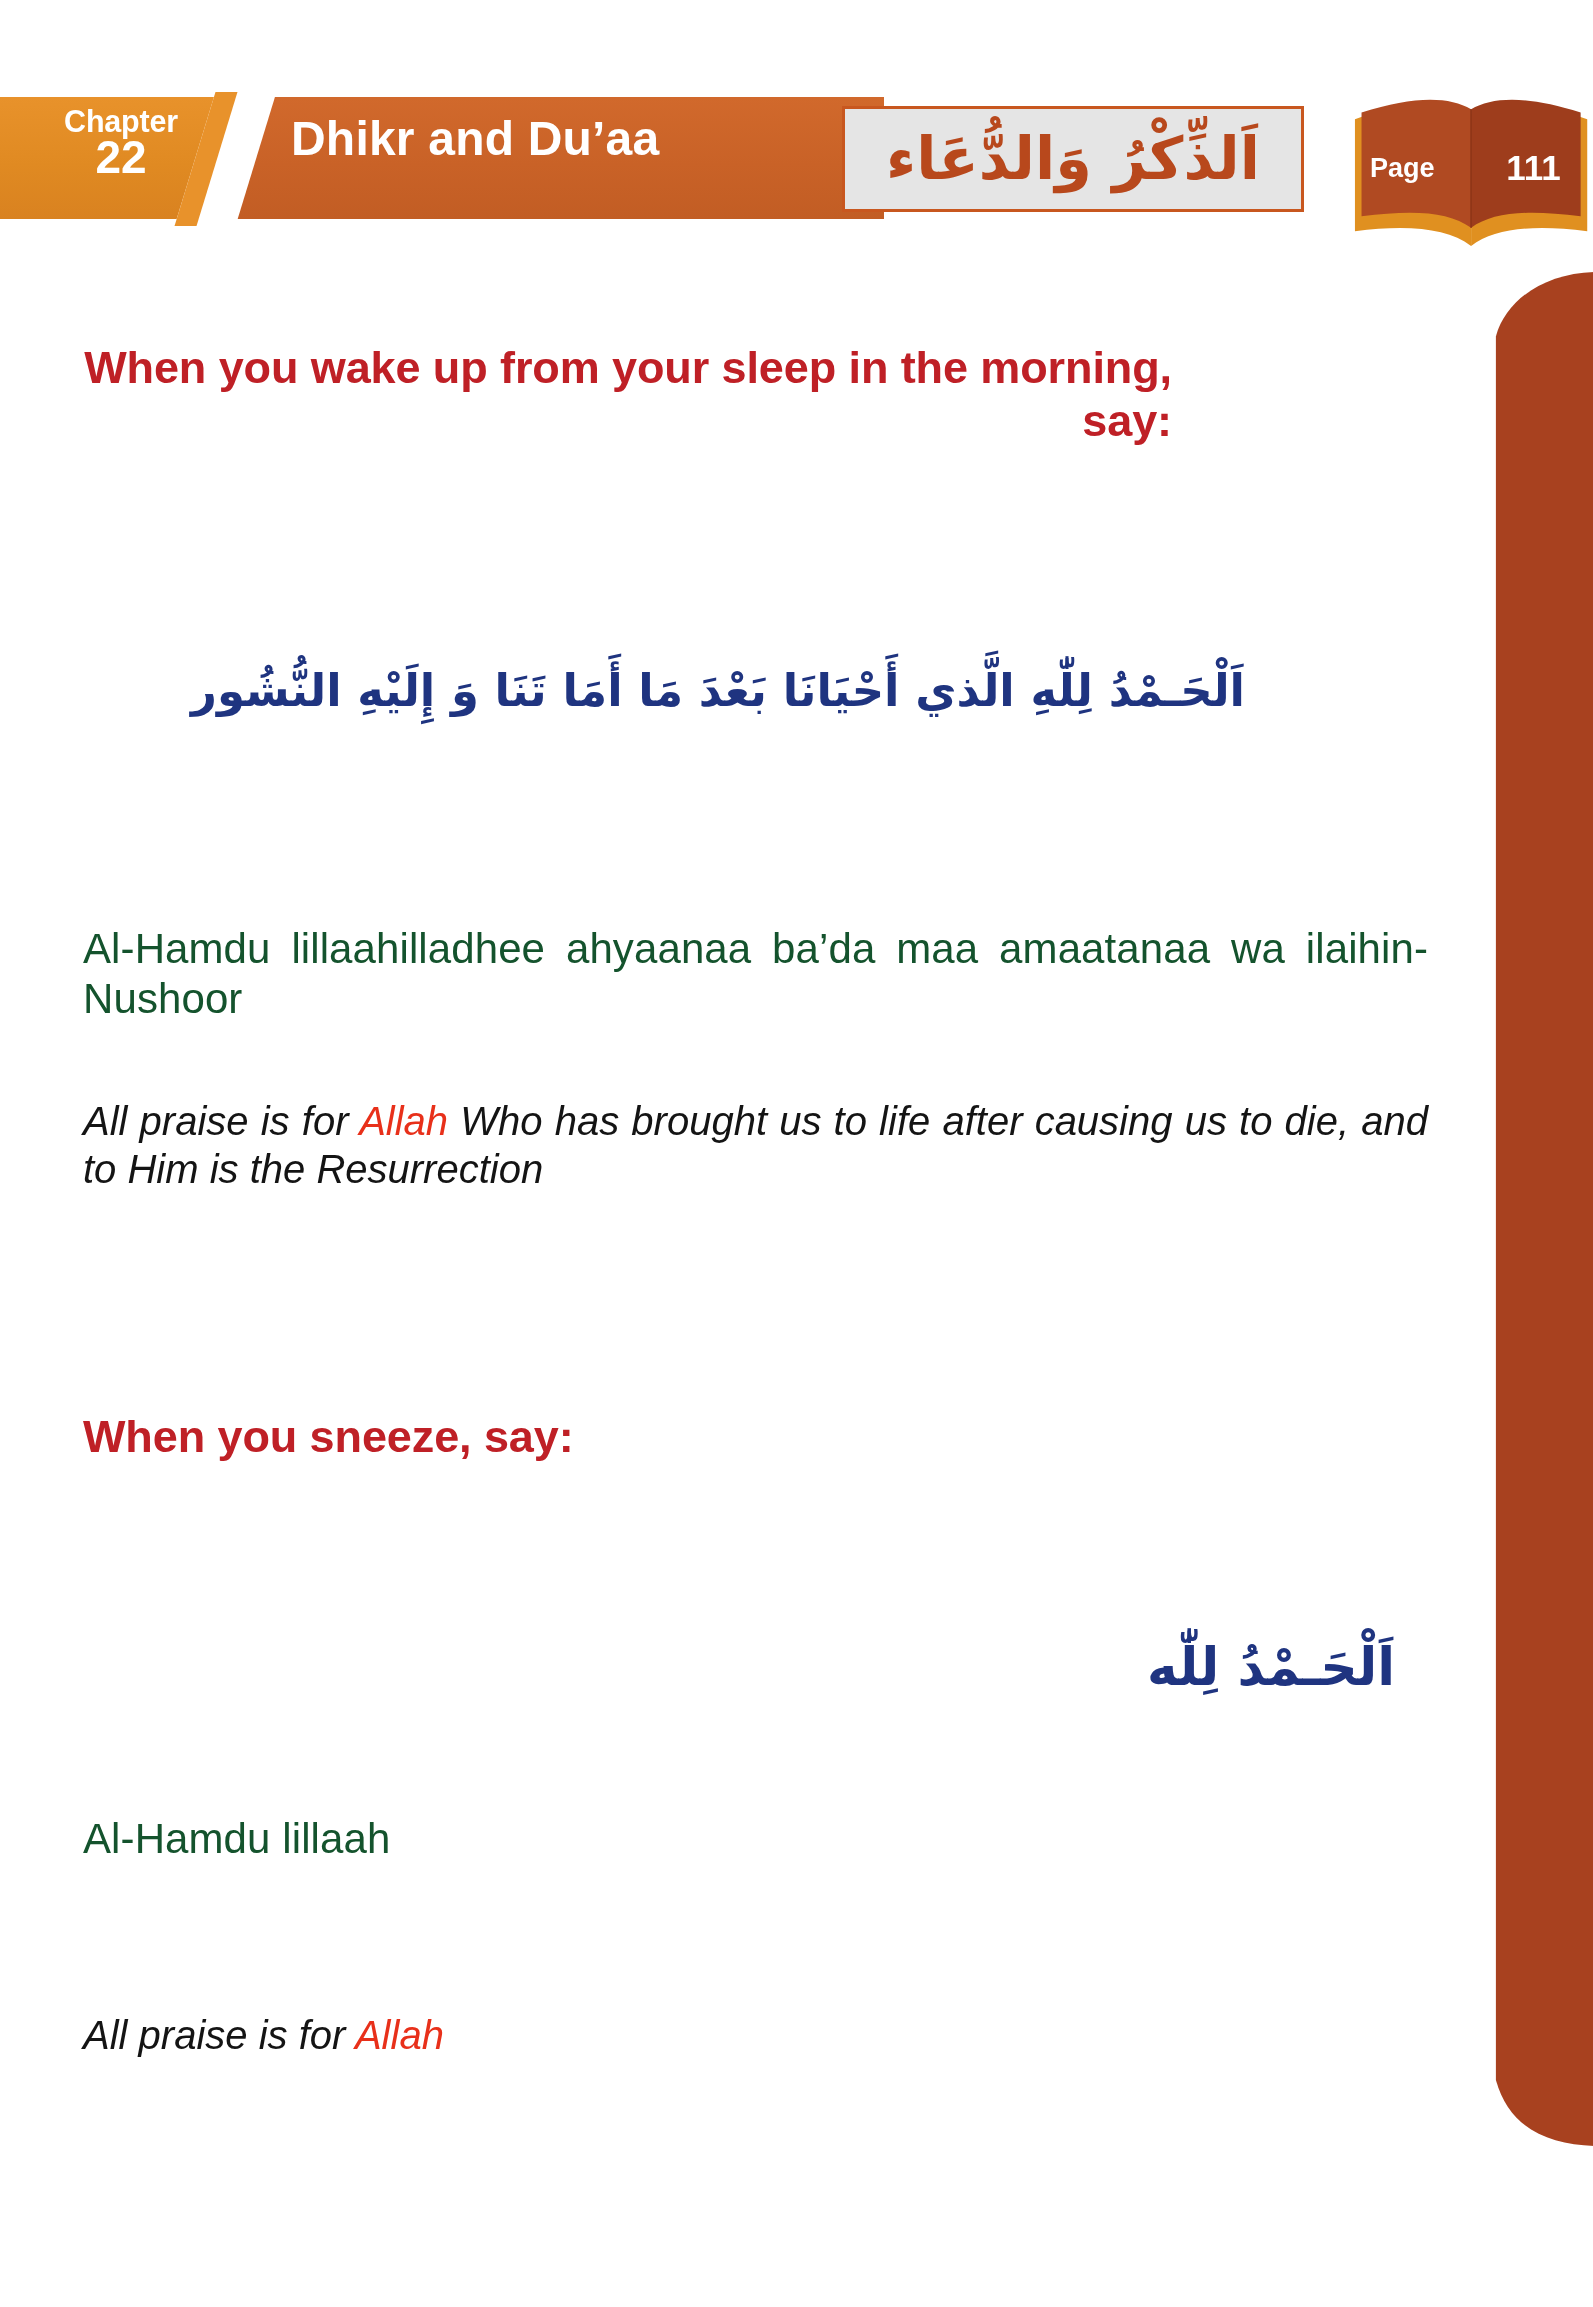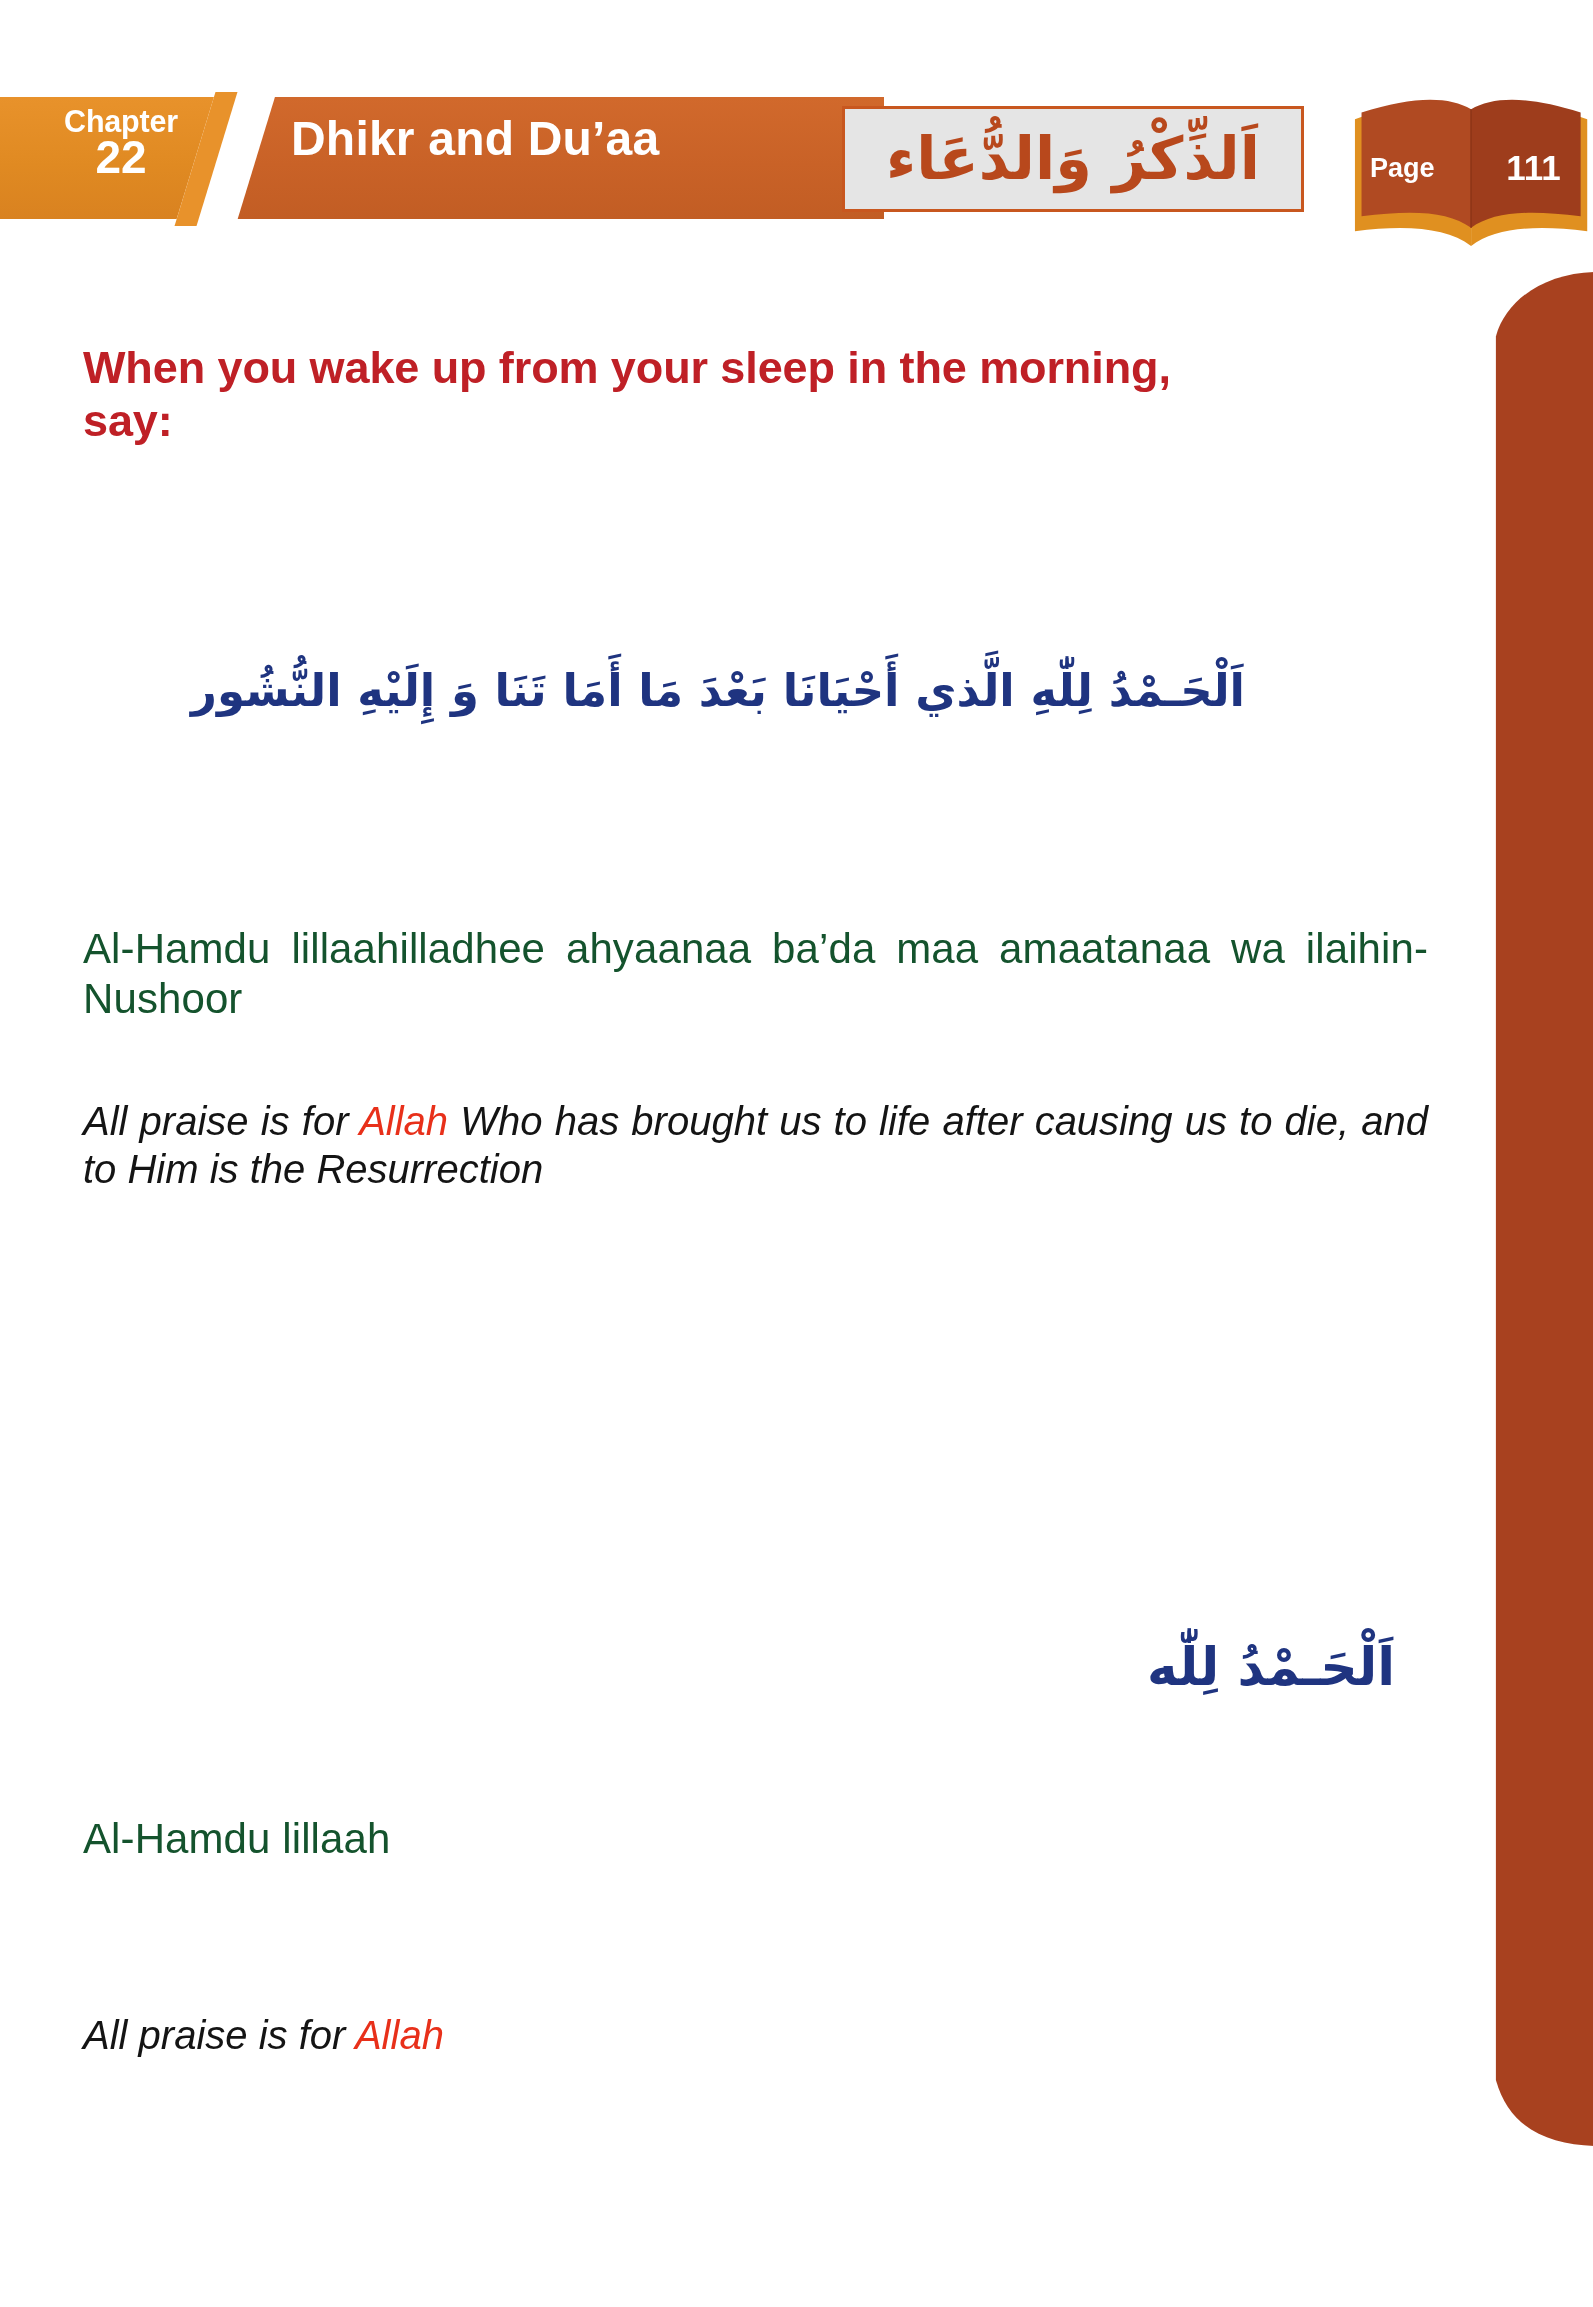--- a/index.html
+++ b/index.html
@@ -269,30 +269,31 @@
   </div>
 
   <div class="side-bar">
     <svg width="108" height="1874" viewBox="0 0 131 2270" preserveAspectRatio="none" xmlns="http://www.w3.org/2000/svg">
       <path d="M131 0 C70 2 24 34 12 78 L12 2190 C28 2248 74 2268 131 2270 Z" fill="#a8411f"></path>
     </svg>
   </div>
 
   <div class="content">
 
-    <h2 class="h-red" style="left:83px; top:85px; width:1106px;">When you wake up from your sleep in the morning, say:</h2>
+    <h2 class="h-red" style="left:66px; top:85px; width:1106px;text-align:right;">When you wake up from your sleep in the morning, say:</h2>
 
     <div class="arabic" style="left:0; top:435px; width:1436px; text-align:center; font-size:45px;">اَلْحَـمْدُ لِلّٰهِ الَّذي أَحْيَانَا بَعْدَ مَا أَمَا تَنَا وَ إِلَيْهِ النُّشُور</div>
 
     <div class="translit" style="left:83px; top:704px; width:1345px;">Al-Hamdu lillaahilladhee ahyaanaa ba’da maa amaatanaa wa ilaihin-Nushoor</div>
 
     <div class="translation" style="left:83px; top:877px; width:1345px;">
       <span>All praise is for </span><span class="allah">Allah</span><span> Who has brought us to life after causing us to die, and to Him is the Resurrection</span>
     </div>
 
+    <h2 class="h-red" style="left:83px; top:1154px; width:1106px;">When you sneeze, say:</h2>
 
     <div class="arabic" style="left:0; top:1406px; width:1395px; text-align:right; font-size:52px;">اَلْحَـمْدُ لِلّٰه</div>
 
     <div class="translit" style="left:83px; top:1594px; width:825px; text-align-last:left;">Al-Hamdu lillaah</div>
 
     <div class="translation" style="left:83px; top:1791px; width:990px; text-align-last:left;">
       <span>All praise is for </span><span class="allah">Allah</span><span></span>
     </div>
 
   </div>

